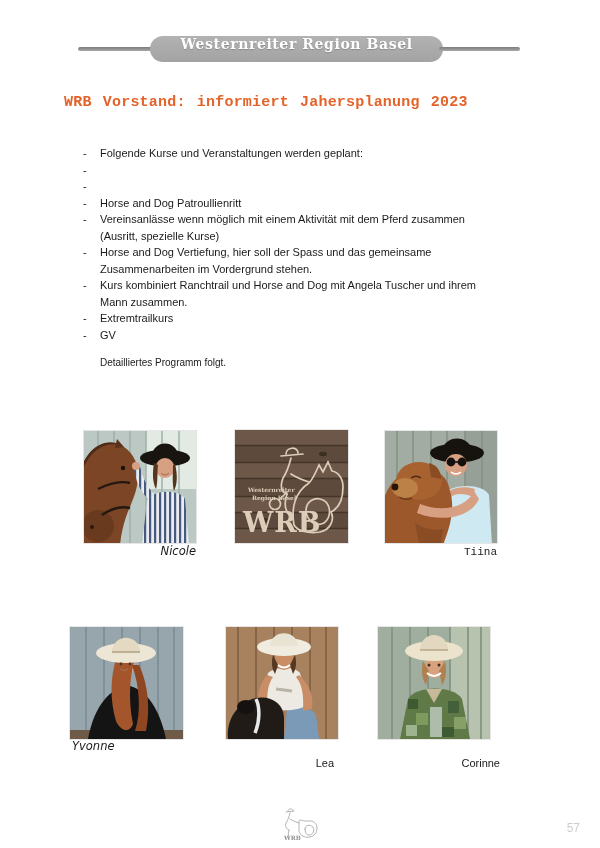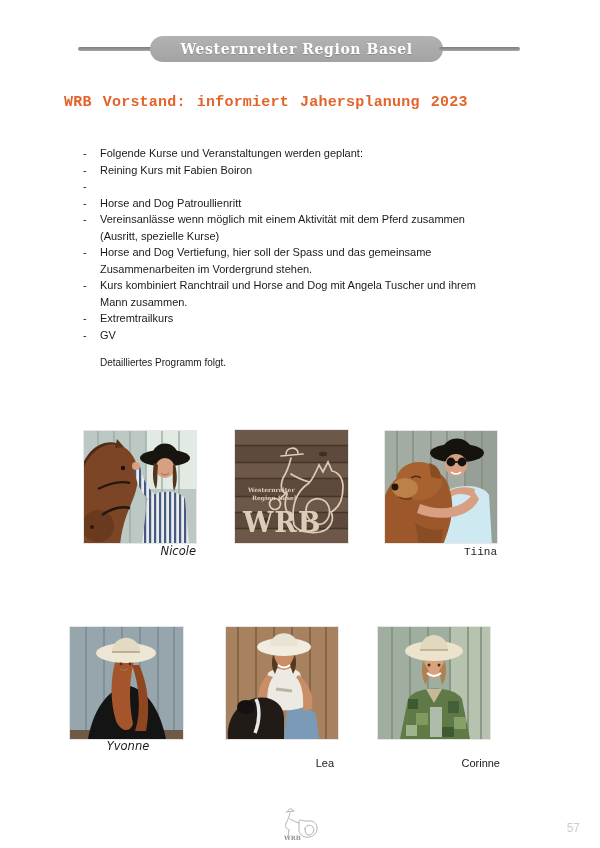--- a/index.html
+++ b/index.html
@@ -9,21 +9,21 @@
     font-family:"Liberation Sans",sans-serif;color:#1a1a1a;
   }
   
   .rule{position:absolute;height:4px;border-radius:2px;
     background:linear-gradient(180deg,#7d7d7d,#a7a7a7);}
   .rule-left{left:78px;top:47px;width:76px;}
   .rule-right{left:439px;top:47px;width:81px;}
   .banner-pill{
     position:absolute;left:150px;top:36px;width:293px;height:26px;
     border-radius:14px;background:linear-gradient(180deg,#b2b2b2,#a3a3a3);
-    display:flex;align-items:center;justify-content:center;
+    display:flex;justify-content:center;
   }
   .banner-pill span{
     font-family:"DejaVu Serif",serif;font-weight:bold;font-size:14px;
     color:#ffffff;letter-spacing:.6px;text-shadow:0 1px 1px rgba(0,0,0,.18);
   }
   
   .article-title{
     position:absolute;left:64px;top:94px;
     font-family:Liberation Mono, monospace;font-weight:bold;font-size:15px;
     color:#e4632a;letter-spacing:.2px;word-spacing:2px;
@@ -41,21 +41,21 @@
   .cap{position:absolute;font-size:11px;text-align:right;}
   .cap.it{font-style:italic;font-family:"DejaVu Sans",sans-serif;font-size:11.5px;}
   #ph-nicole{left:84px;top:431px;}
   #ph-wrb{left:235px;top:430px;width:113px;height:113px;}
   #ph-tiina{left:385px;top:431px;}
   #ph-yvonne{left:70px;top:627px;width:113px;}
   #ph-lea{left:226px;top:627px;}
   #ph-corinne{left:378px;top:627px;}
   #cap-nicole{left:84px;top:544px;width:112px;}
   #cap-tiina{left:385px;top:546px;width:112px;font-family:Liberation Mono, monospace;}
-  #cap-yvonne{left:72px;top:739px;width:112px;text-align:center;}
+  #cap-yvonne{left:72px;top:739px;width:112px;text-align:left;}
   #cap-lea{left:222px;top:757px;width:112px;}
   #cap-corinne{left:388px;top:757px;width:112px;}
   
   .footer-logo{position:absolute;left:278px;top:804px;width:48px;height:40px;}
   .page-number{position:absolute;right:20px;bottom:13px;font-size:12px;color:#cdcdcd;}
 </style>
 </head>
 <body>
 
 <div class="page">
@@ -70,21 +70,20 @@
 
   <div class="article-title">WRB Vorstand: informiert Jahersplanung 2023</div>
 
   <div class="body-text">
     <div class="li">
         <span class="dash">-</span>
         <span class="txt">Folgende Kurse und Veranstaltungen werden geplant:</span>
       </div>
     <div class="li">
         <span class="dash">-</span>
-        <span class="txt">Reining Kurs mit Fabien Boiron</span>
       </div>
     <div class="li">
         <span class="dash">-</span>
       </div>
     <div class="li">
         <span class="dash">-</span>
         <span class="txt">Horse and Dog Patroullienritt</span>
       </div>
     <div class="li">
         <span class="dash">-</span>

